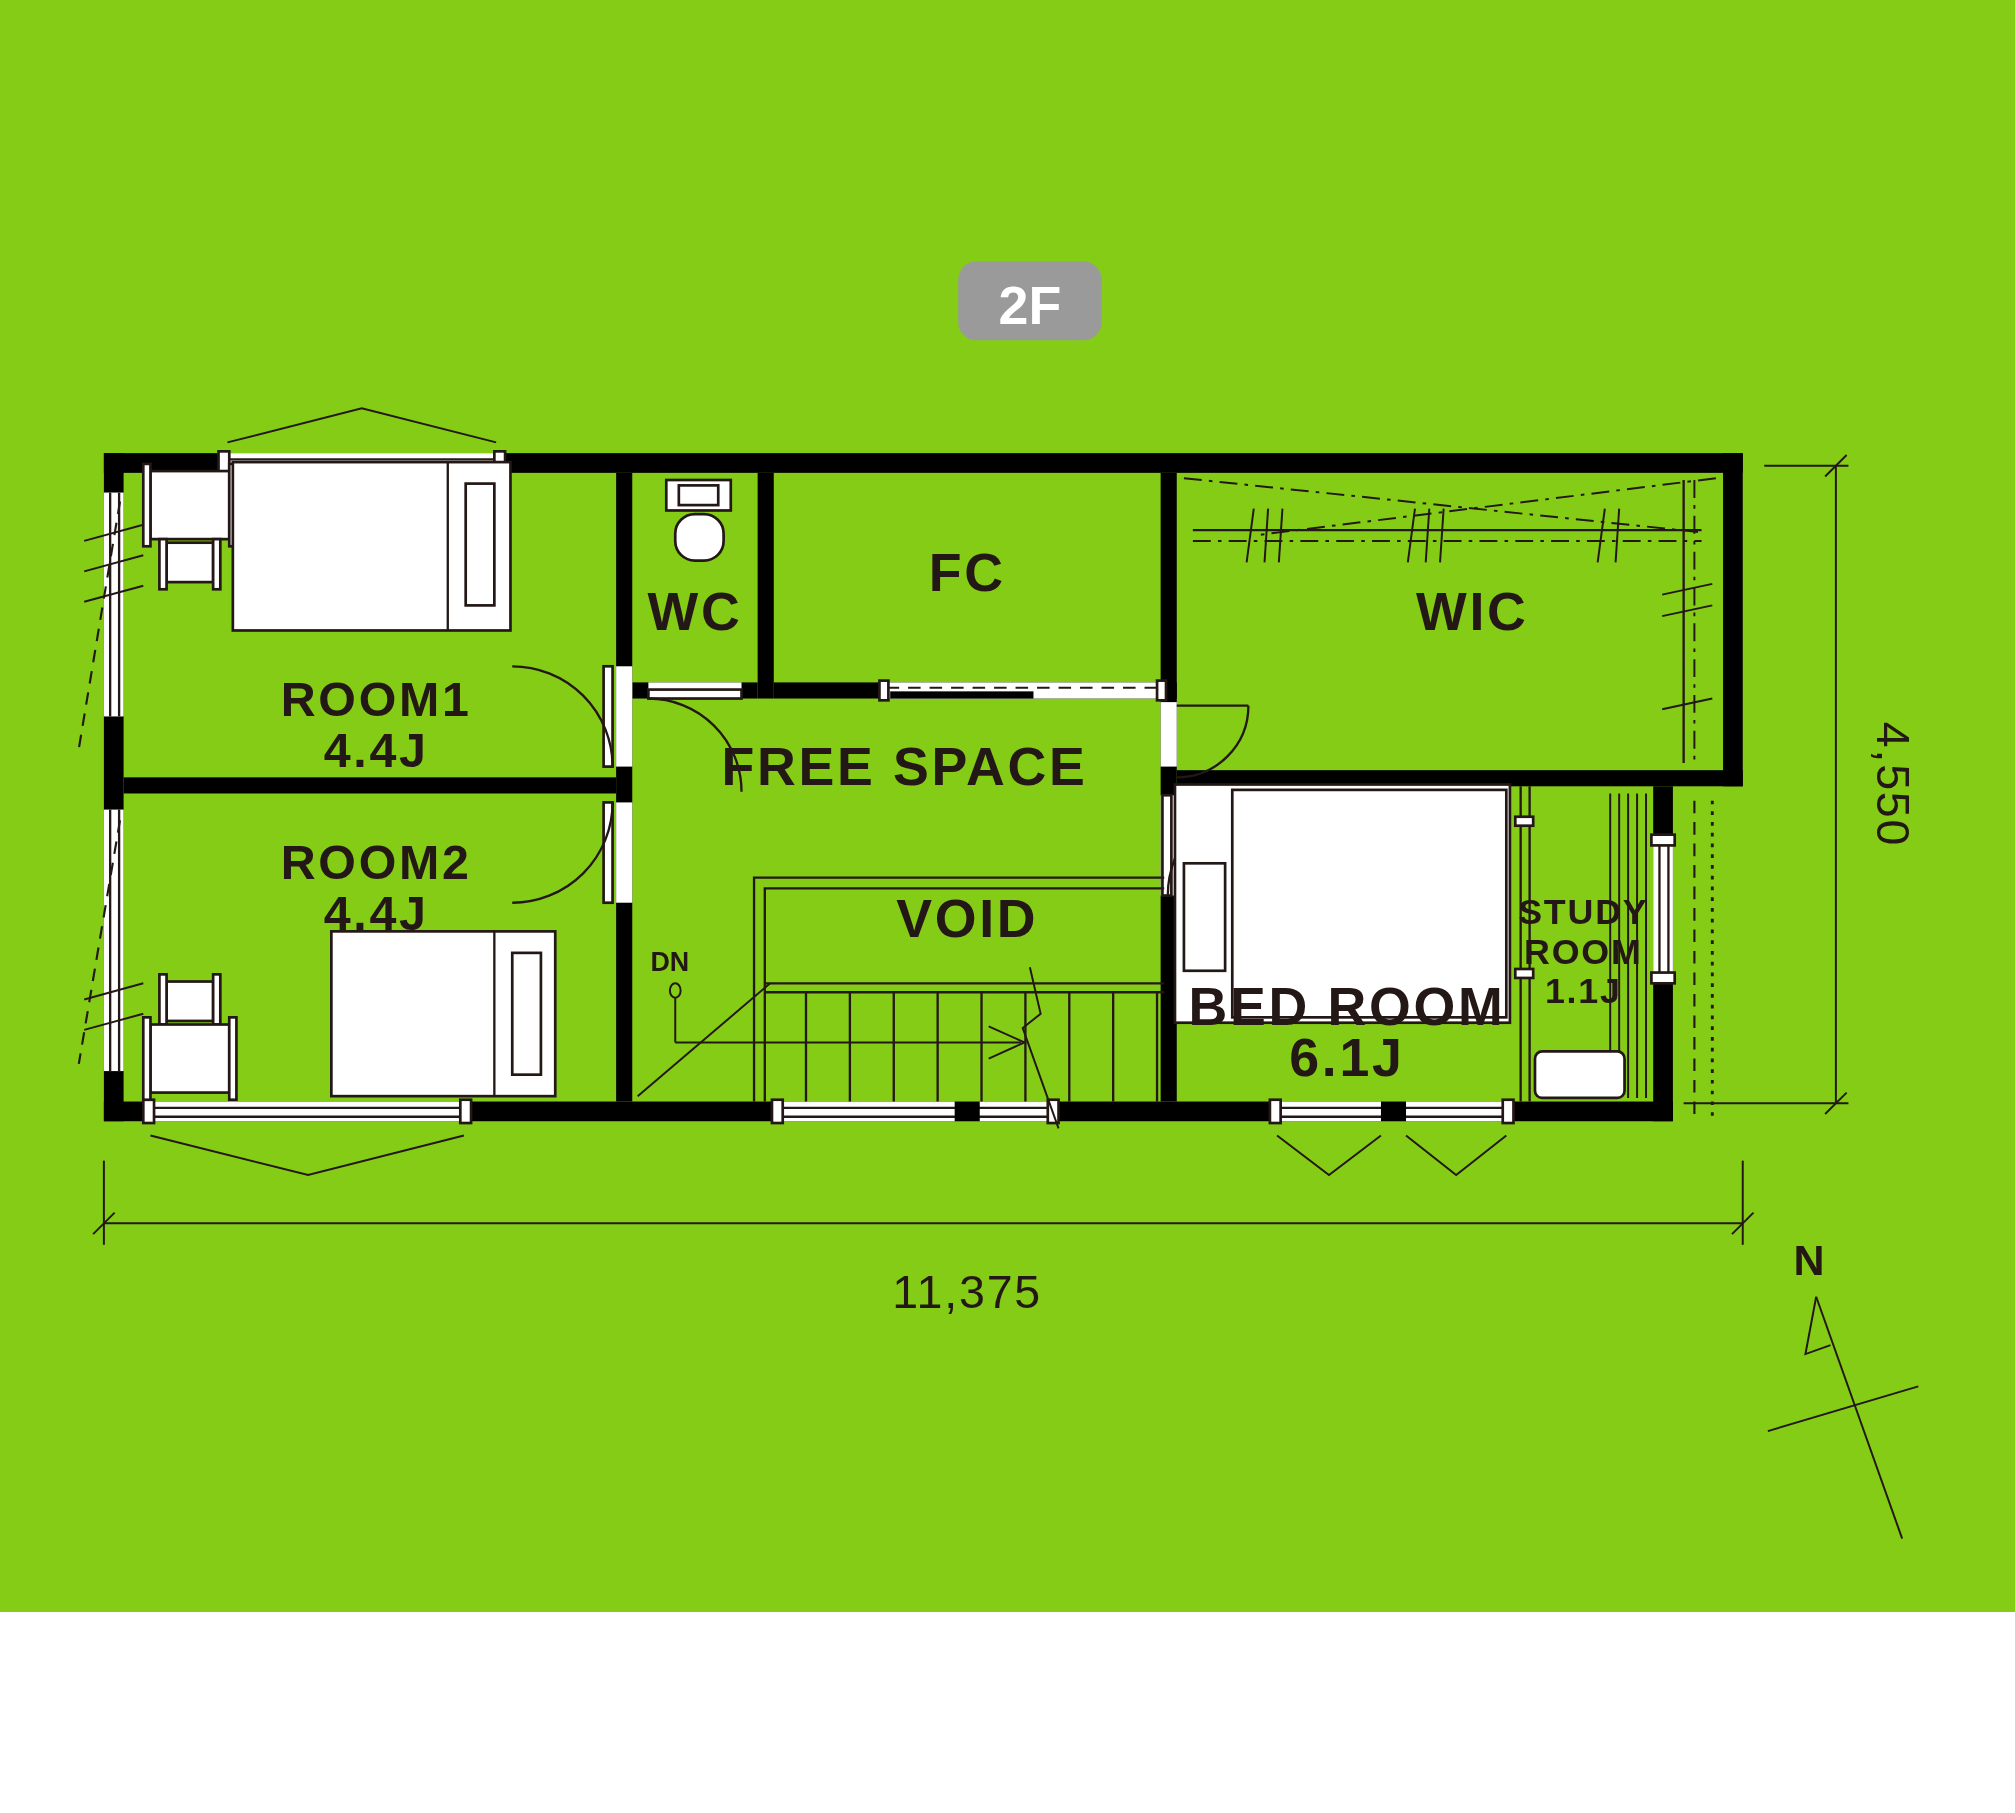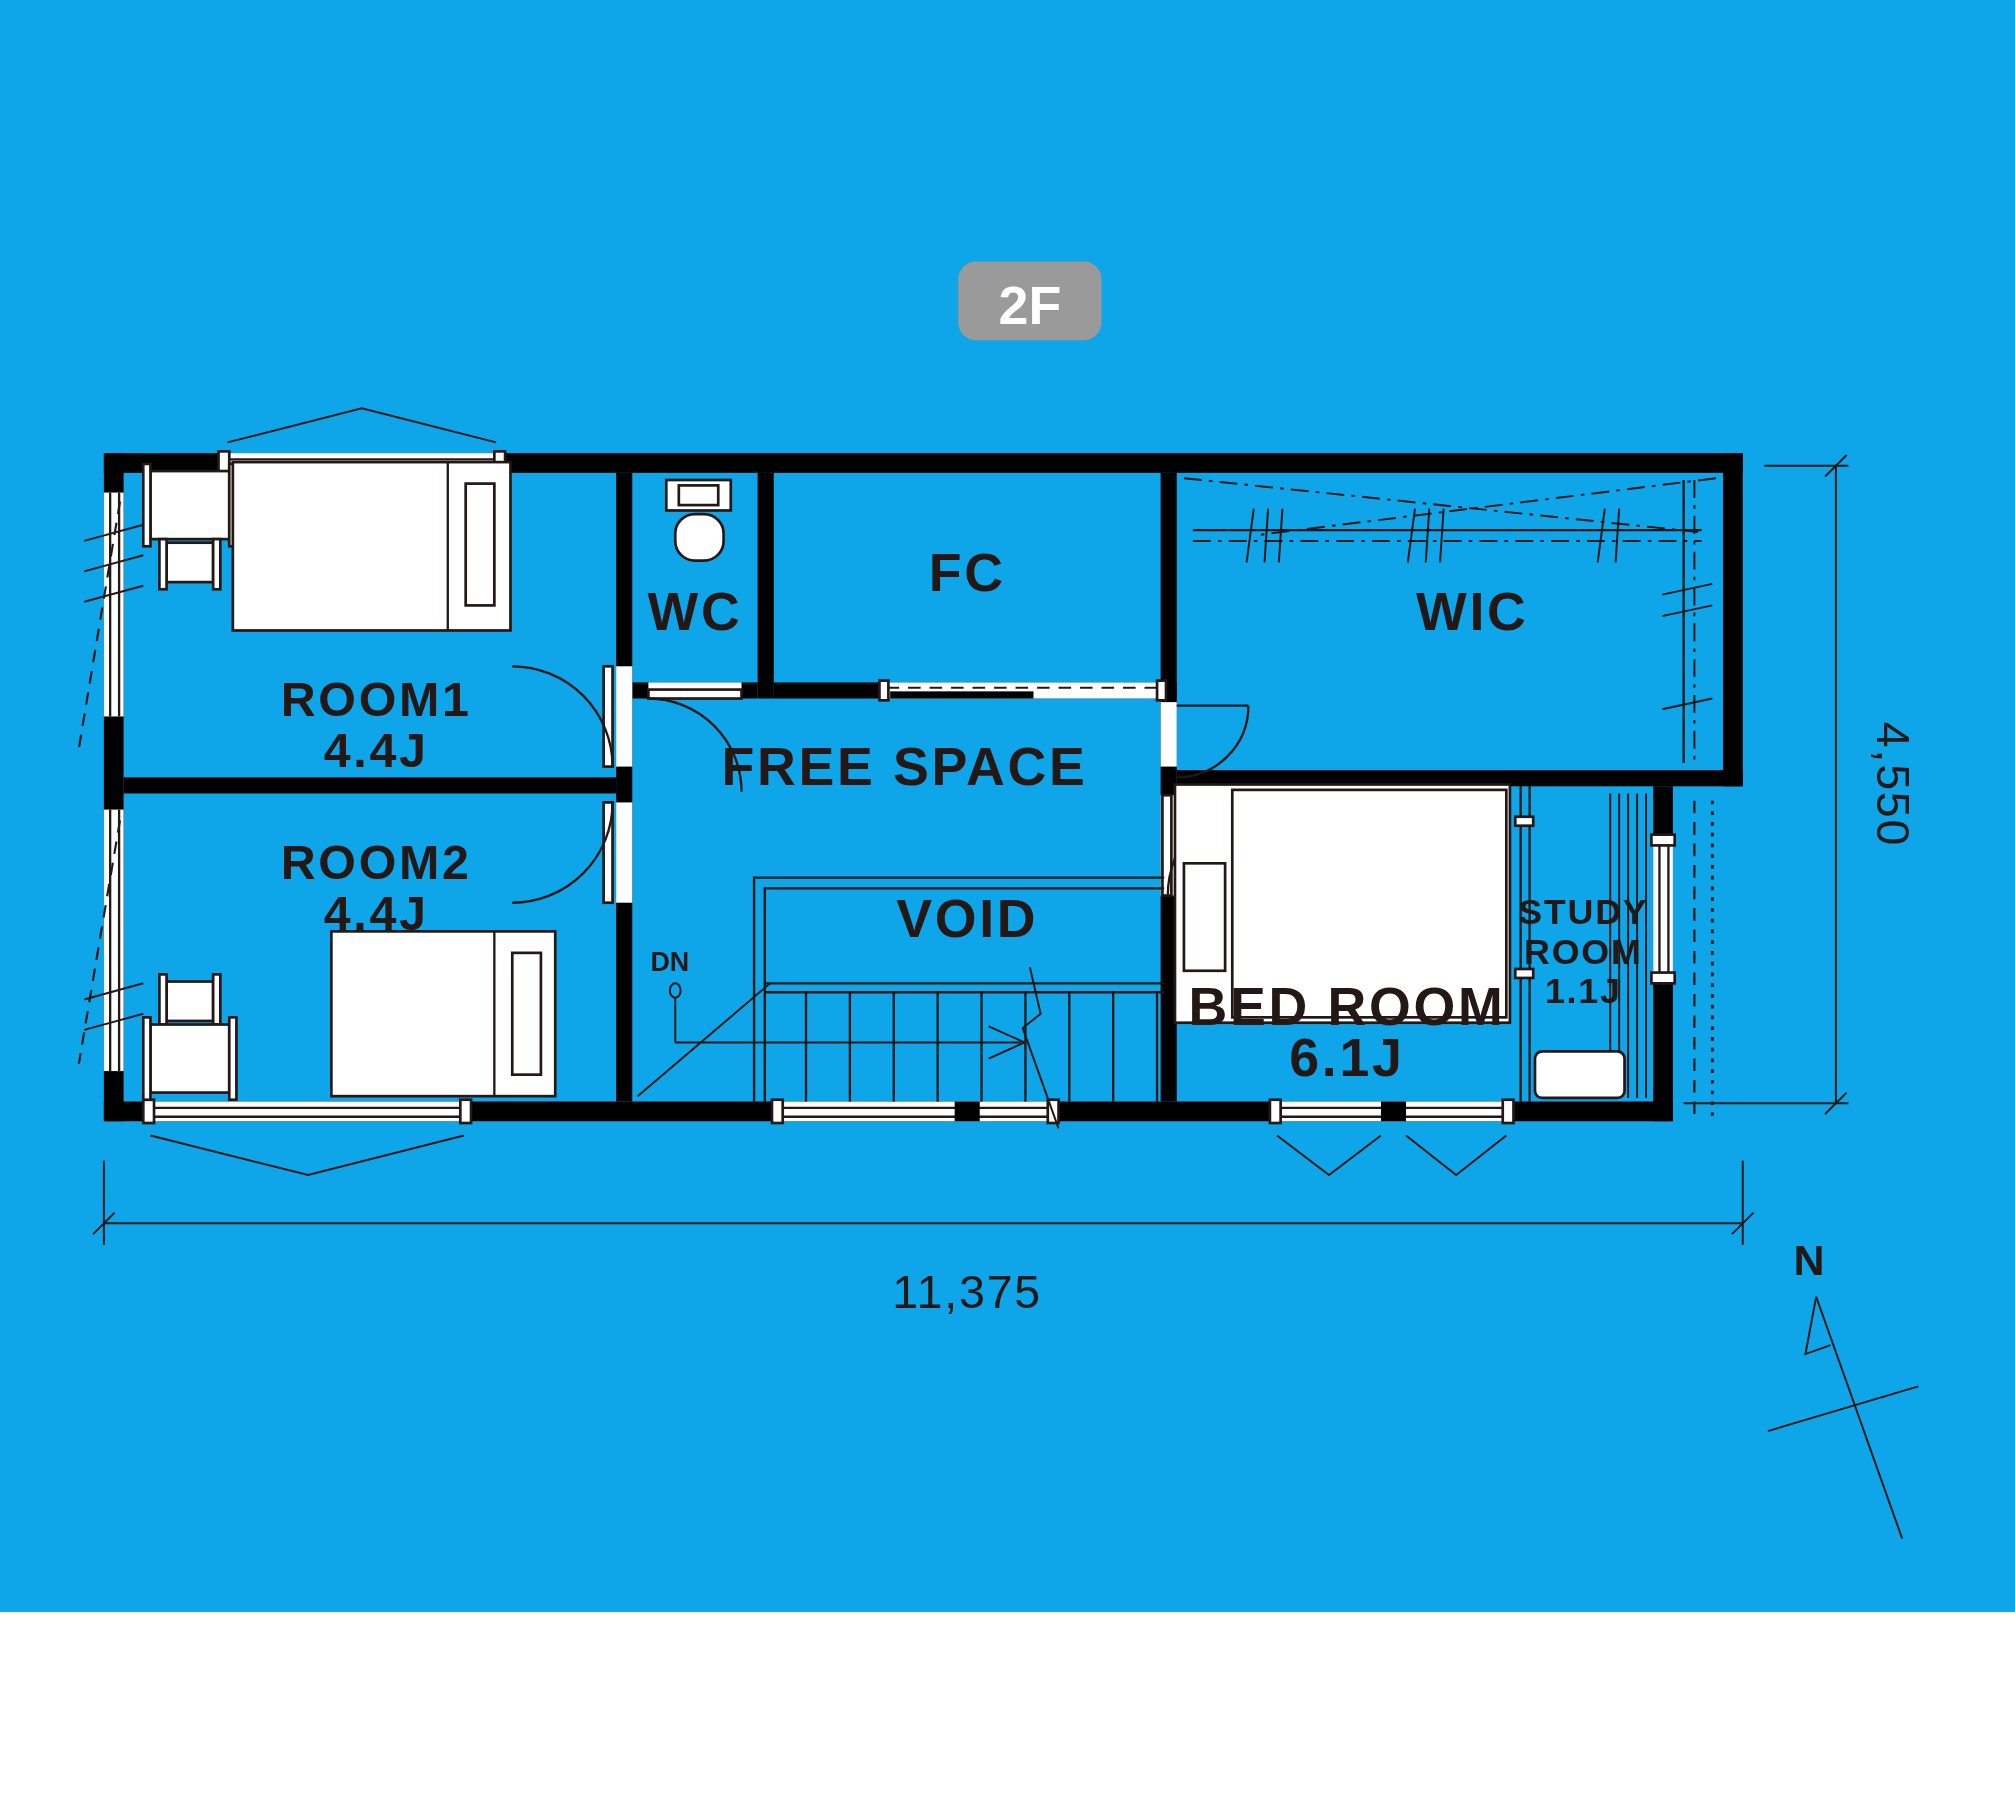--- a/index.html
+++ b/index.html
@@ -1,19 +1,19 @@
 <!DOCTYPE html>
 <html style="font-size:6.4px"><head>
 <meta charset="utf-8">
 <style>
   html,body{margin:0;padding:0;background:#ffffff;}
   .stage{
     width:100vw;
     aspect-ratio:1125/900;
-    background:#0ea5e9;
+    background:#84cc16;
     font-family:"Liberation Sans",sans-serif;
   }
   svg{display:block;width:100%;height:100%;}
   text{fill:#231815;font-family:"Liberation Sans","DejaVu Sans",sans-serif;}
   .room-label{font-size:27px;font-weight:600;letter-spacing:1.5px;}
   .big-label{font-size:30px;font-weight:600;letter-spacing:1.5px;}
   .small-label{font-size:20px;font-weight:600;letter-spacing:1px;}
   .tiny-label{font-size:15px;font-weight:600;}
   .dim-label{font-size:26px;font-weight:500;letter-spacing:1px;}
   .badge-label{font-size:30px;font-weight:600;fill:#ffffff;}

